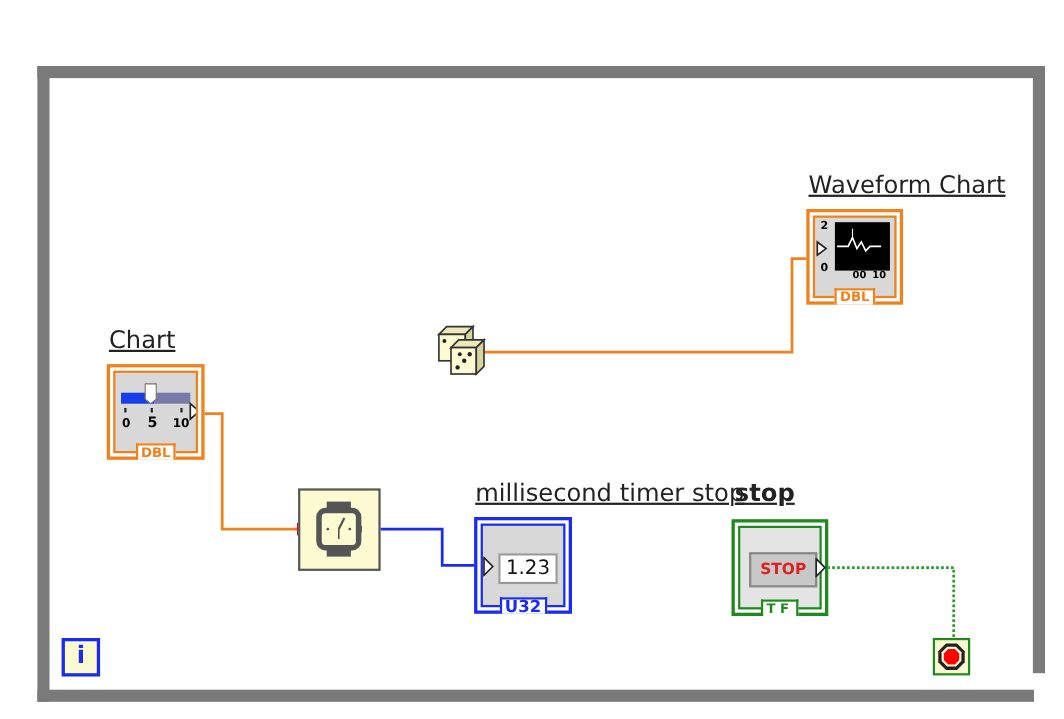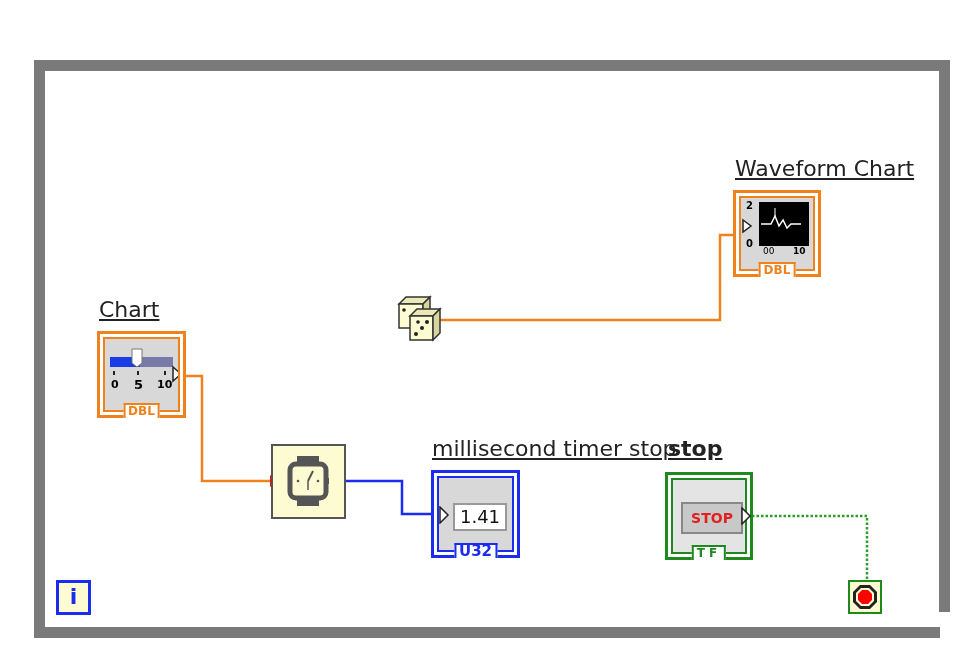--- a/index.html
+++ b/index.html
@@ -85,21 +85,21 @@
 <div class="term-orange" style="left:733px;top:190px;width:82px;height:81px;">
   <div class="term-inner">
     <svg width="72" height="60" style="position:absolute;left:0;top:0;">
       <rect x="18" y="4" width="50" height="44" fill="#000"></rect>
       <polyline points="20,26 30,26 34,18 38,28 42,22 46,30 50,26 60,26" fill="none" stroke="#fff" stroke-width="1.5"></polyline>
       <line x1="34" y1="10" x2="34" y2="18" stroke="#fff" stroke-width="1"></line>
       <polygon points="2,22 10,28 2,34" fill="#fff" stroke="#222" stroke-width="1.5"></polygon>
     </svg>
     <span class="abs" style="left:5px;top:2px;font-size:10px;font-weight:bold;">2</span>
     <span class="abs" style="left:5px;top:40px;font-size:10px;font-weight:bold;">0</span>
-    <span class="abs" style="left:22px;top:48px;font-size:9px;font-weight:normal;">00</span>
+    <span class="abs" style="left:34px;top:48px;font-size:9px;font-weight:bold;">00</span>
     <span class="abs" style="left:52px;top:48px;font-size:9px;font-weight:bold;">10</span>
   </div>
   <span class="dtype-tag" style="color:#f0821e;border-color:#f0821e;">DBL</span>
 </div>
 
 <div class="node-yellow" style="left:271px;top:444px;width:71px;height:71px;">
   <svg width="71" height="71">
     <rect x="24" y="10" width="22" height="10" fill="#555"></rect>
     <rect x="24" y="50" width="22" height="10" fill="#555"></rect>
     <rect x="17" y="18" width="36" height="34" rx="6" fill="#fdfbd2" stroke="#555" stroke-width="5"></rect>
@@ -110,21 +110,21 @@
     <rect x="53" y="32" width="3" height="6" fill="#555"></rect>
   </svg>
 </div>
 
 <div class="label" style="left:432px;top:438px;">millisecond timer stop</div>
 <div class="abs" style="left:431px;top:470px;width:83px;height:82px;border:3px solid #1a2cf0;background:#fff;">
   <div class="abs" style="left:3px;top:3px;right:3px;bottom:3px;border:2px solid #1a2cf0;background:#d8d8d8;">
     <svg width="12" height="18" style="position:absolute;left:0;top:28px;">
       <polygon points="1,1 9,9 1,17" fill="#fff" stroke="#222" stroke-width="1.5"></polygon>
     </svg>
-    <div class="abs" style="left:14px;top:25px;width:50px;height:24px;background:#fff;border:2px solid #999;font-size:18px;line-height:24px;text-align:center;color:#111;">1.41</div>
+    <div class="abs" style="left:14px;top:25px;width:50px;height:24px;background:#fff;border:2px solid #999;font-size:18px;line-height:24px;text-align:center;color:#111;">1.23</div>
   </div>
   <span class="dtype-tag" style="color:#1a2cf0;border-color:#1a2cf0;font-size:15px;">U32</span>
 </div>
 
 <div class="label" style="left:668px;top:438px;font-weight:bold;">stop</div>
 <div class="abs" style="left:665px;top:472px;width:82px;height:82px;border:3px solid #1e8a1e;background:#fff;">
   <div class="abs" style="left:3px;top:3px;right:3px;bottom:3px;border:2px solid #1e8a1e;background:#e4e4e4;">
     <div class="abs" style="left:8px;top:22px;width:58px;height:28px;background:#c8c8c8;border:2px solid #888;color:#e02020;font-weight:bold;font-size:14px;line-height:28px;text-align:center;">STOP</div>
     <svg width="12" height="18" style="position:absolute;left:68px;top:27px;">
       <polygon points="1,1 9,9 1,17" fill="#fff" stroke="#222" stroke-width="1.5"></polygon>

